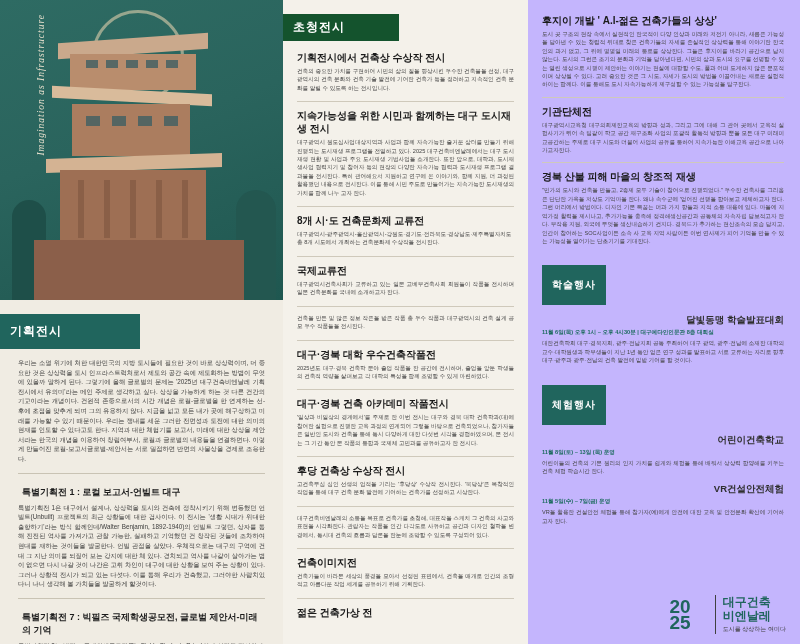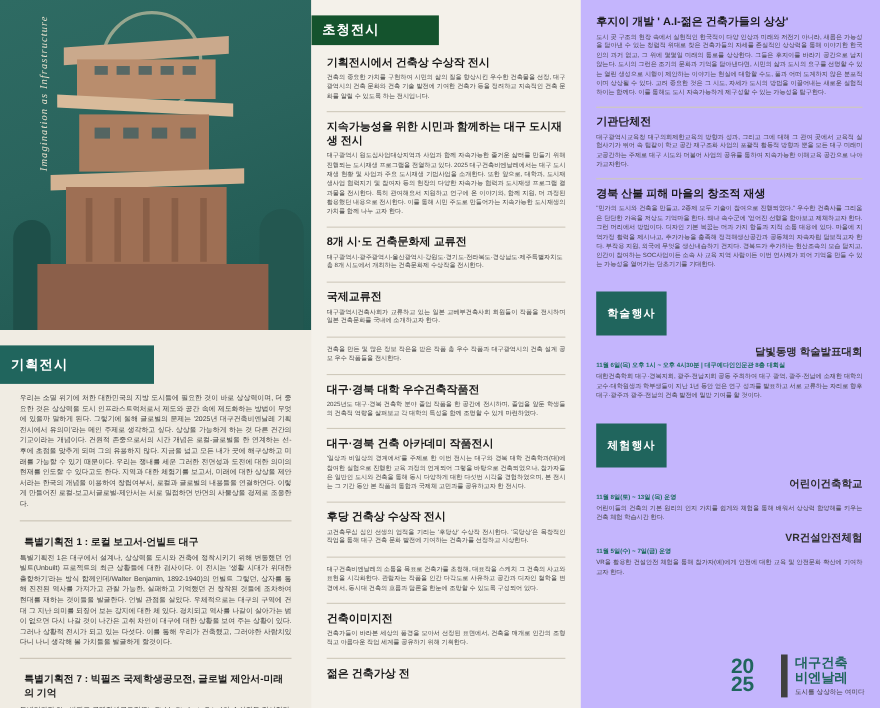--- a/index.html
+++ b/index.html
@@ -83,21 +83,21 @@
   .ev-title{font-size:9.5px;font-weight:bold;margin:0 0 2px 0;text-align:right;}
   .ev-meta{font-size:5.6px;color:#1d6b5f;font-weight:bold;margin:0 0 2px 0;}
   .ev-desc{font-size:5.6px;line-height:8.4px;color:#444;margin:0 0 8px 0;text-align:justify;}
 
   
   .logo{
     position:absolute;right:14px;bottom:10px;display:flex;align-items:center;gap:24px;
   }
   .logo .num{font-size:19px;font-weight:bold;line-height:16px;color:#20655d;text-align:right;}
   .logo .num small{display:block;font-size:19px;line-height:16px;}
-  .logo .txt{border-left:6px solid #404040;padding-left:7px;}
+  .logo .txt{border-left:1px solid #404040;padding-left:7px;}
   .logo .txt .t1{font-size:12px;font-weight:bold;color:#20655d;line-height:14px;}
   .logo .txt .t2{font-size:6px;color:#3c3c3c;margin-top:2px;}
 </style>
 </head>
 <body>
 
 <div class="page">
 
   <div class="left">
     <div class="illus">

